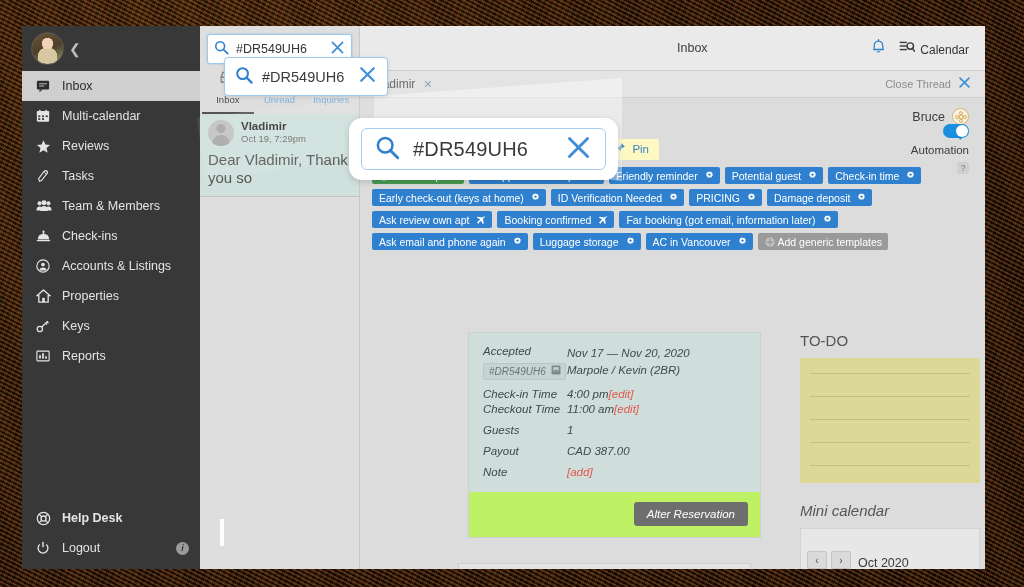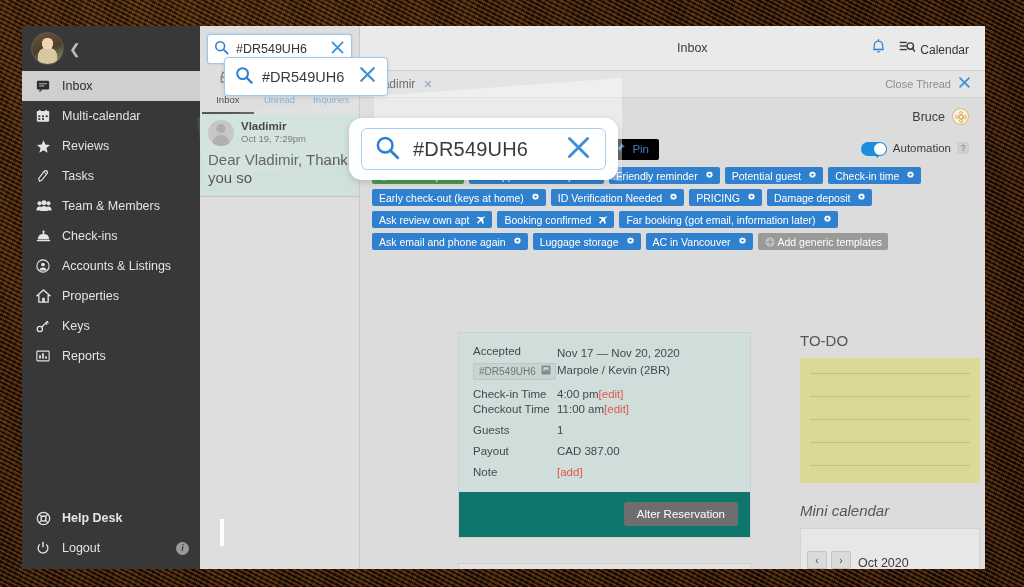--- a/index.html
+++ b/index.html
@@ -125,25 +125,25 @@
   #guest-name { margin-left:auto; font-size:12.5px; color:#3a3a3a; font-weight:500; }
   #guest-av {
     width:17px; height:17px; border-radius:50%; margin-left:7px;
     border:1px solid #d8b76a; background:#f6f1e4;
     display:flex; align-items:center; justify-content:center;
   }
 
   #actionbar { height:28px; display:flex; align-items:center; padding:0 16px 0 12px; }
   .act-btn {
     display:flex; align-items:center; gap:6px; height:21px; padding:0 10px;
-    background:#000000; border-radius:2px; margin-right:5px;
+    background:#fef9c3; border-radius:2px; margin-right:5px;
     font-size:11.5px; color:#3f7fbf; cursor:pointer;
   }
   .act-btn .caret { margin-left:6px; color:#3f7fbf; font-size:10px; }
-  #automation-wrap { margin-left:auto; display:flex; align-items:flex-start; gap:6px; }
+  #automation-wrap { margin-left:auto; display:flex; align-items:flex-end; gap:6px;flex-direction:column; }
   #toggle {
     width:26px; height:14px; border-radius:7px; background:#1a8fe0; position:relative; cursor:pointer;
   }
   #toggle::after {
     content:""; position:absolute; right:1px; top:1px; width:12px; height:12px;
     border-radius:50%; background:#fff;
   }
   #toggle-knob-check { position:absolute; right:3.5px; top:2.5px; }
   #automation-lb { font-size:11.5px; color:#3b3b3b; }
   #auto-help {
@@ -158,22 +158,22 @@
     border-radius:2px; font-size:10.5px; color:#fff; cursor:pointer; white-space:nowrap;
   }
   .tag.blue { background:#2f80ce; }
   .tag.green { background:#4a9a54; }
   .tag.gray { background:#9a9a9a; }
   .tag .t-gear { margin-left:7px; display:inline-flex; }
   .tag .t-plus { margin-right:3px; display:inline-flex; }
 
   
   #res-card {
-    position:absolute; left:98px; top:306px; width:293px;
-    background:#0f766e; border:1px solid #cfcfcf;
+    position:absolute; left:108px; top:306px; width:293px;
+    background:#bef264; border:1px solid #cfcfcf;font-style:italic;
   }
   #res-inner { background:#cfdedb; padding:12px 14px 14px; }
   .res-row { display:flex; font-size:11.5px; color:#3f4b4a; margin-bottom:3px; }
   .res-lb { width:84px; flex:none; }
   .res-val { color:#3f4b4a; }
   #res-head { display:flex; margin-bottom:8px; }
   #res-head-left { width:84px; flex:none; }
   #res-status { font-size:11.5px; color:#3f4b4a; }
   #res-code-chip {
     display:inline-flex; align-items:center; gap:5px; margin-top:6px;

